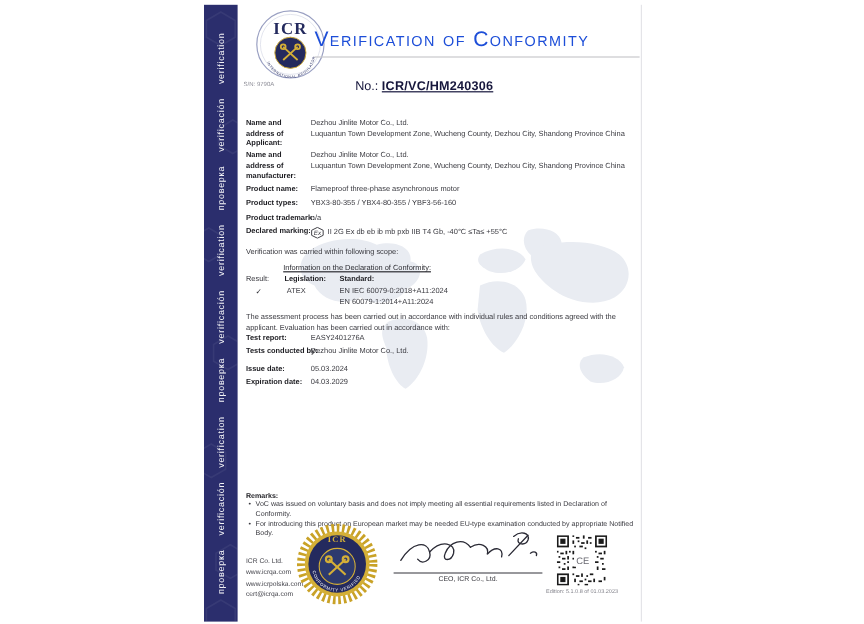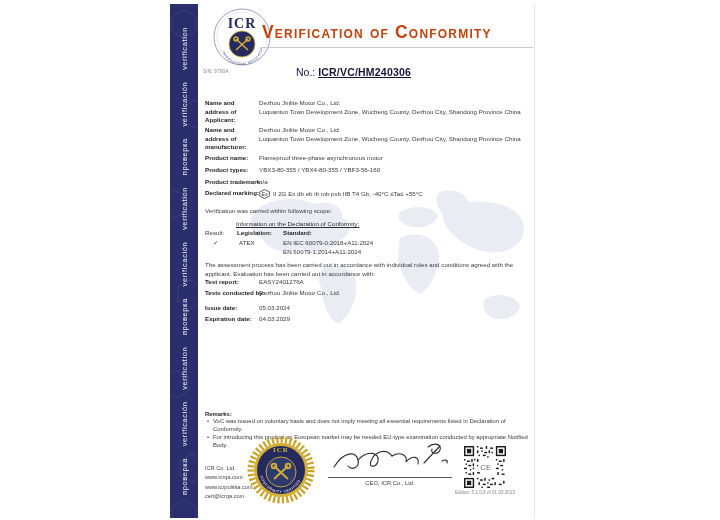--- a/index.html
+++ b/index.html
@@ -13,22 +13,22 @@
   .band-text{position:absolute;left:0;top:0;width:28px;height:514px;
              writing-mode:vertical-rl;transform:rotate(180deg);
              display:flex;align-items:center;justify-content:center;
              font-size:7.5px;letter-spacing:0.6px;word-spacing:9px;
              color:rgba(255,255,255,0.95);white-space:nowrap;}
   
   .map{position:absolute;left:204px;top:190px;}
   
   .logo{position:absolute;left:211px;top:6px;}
   .title{position:absolute;left:262px;top:22px;width:272px;
-         font-variant:small-caps;font-weight:700;font-size:17.5px;letter-spacing:1.2px;
-         color:#c2410c;}
+         font-variant:small-caps;font-weight:400;font-size:17.5px;letter-spacing:1.2px;
+         color:#1d4ed8;}
   .title-rule{position:absolute;left:262px;top:47px;width:271px;height:1px;background:#c8c8cc;}
   .serial{position:absolute;left:203px;top:68px;font-size:5px;color:#8a8a94;}
   .certno{position:absolute;left:296px;top:66px;font-size:10.5px;color:#16163c;}
   .certno b{font-weight:bold;letter-spacing:0.2px;text-decoration:underline;}
   
   .frow{position:absolute;left:205px;width:329px;display:flex;font-size:6.2px;line-height:1.38;}
   .flabel{width:54px;flex:0 0 54px;font-weight:bold;color:#1d1d22;}
   .fval{flex:1;color:#3a3a40;white-space:pre-line;}
   .nowrap .flabel{white-space:nowrap;}
   .mark-line{display:flex;align-items:center;gap:3px;}

